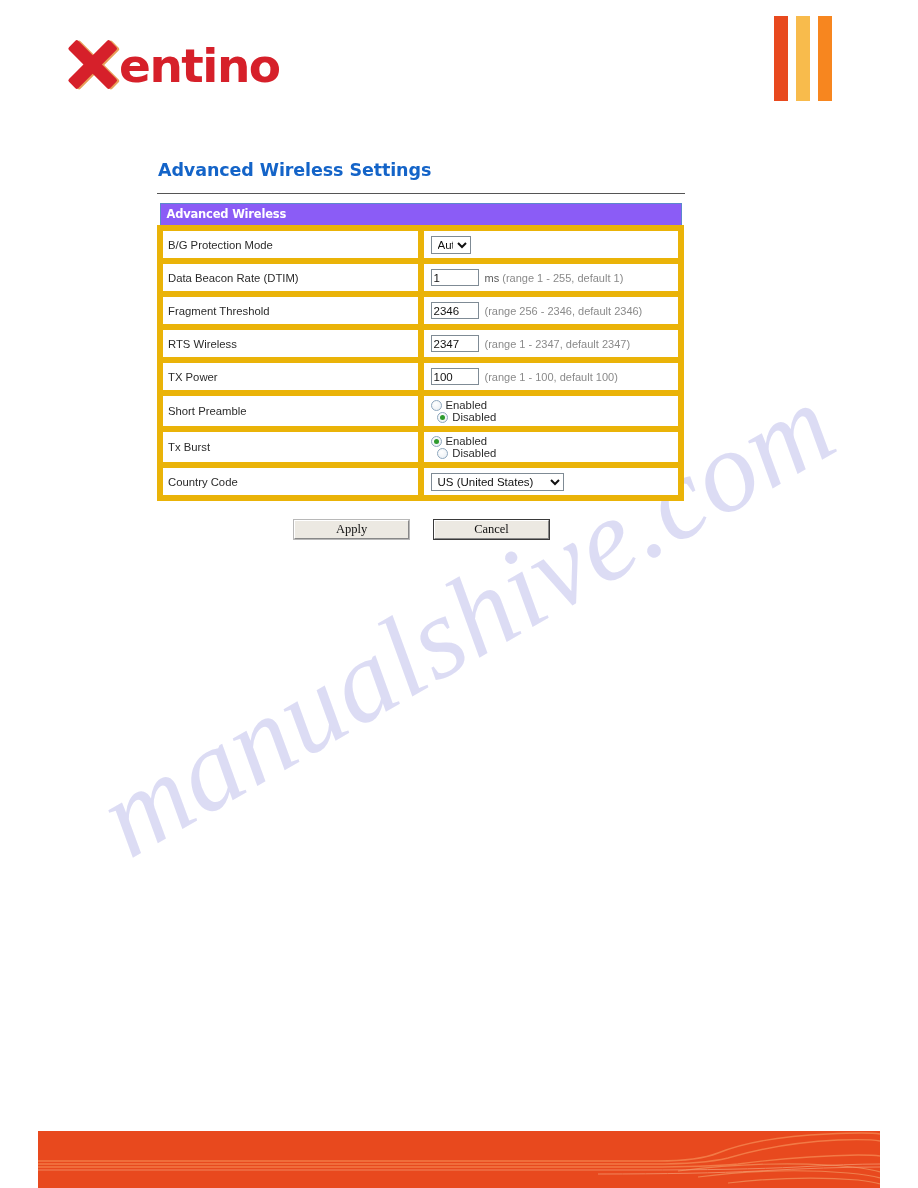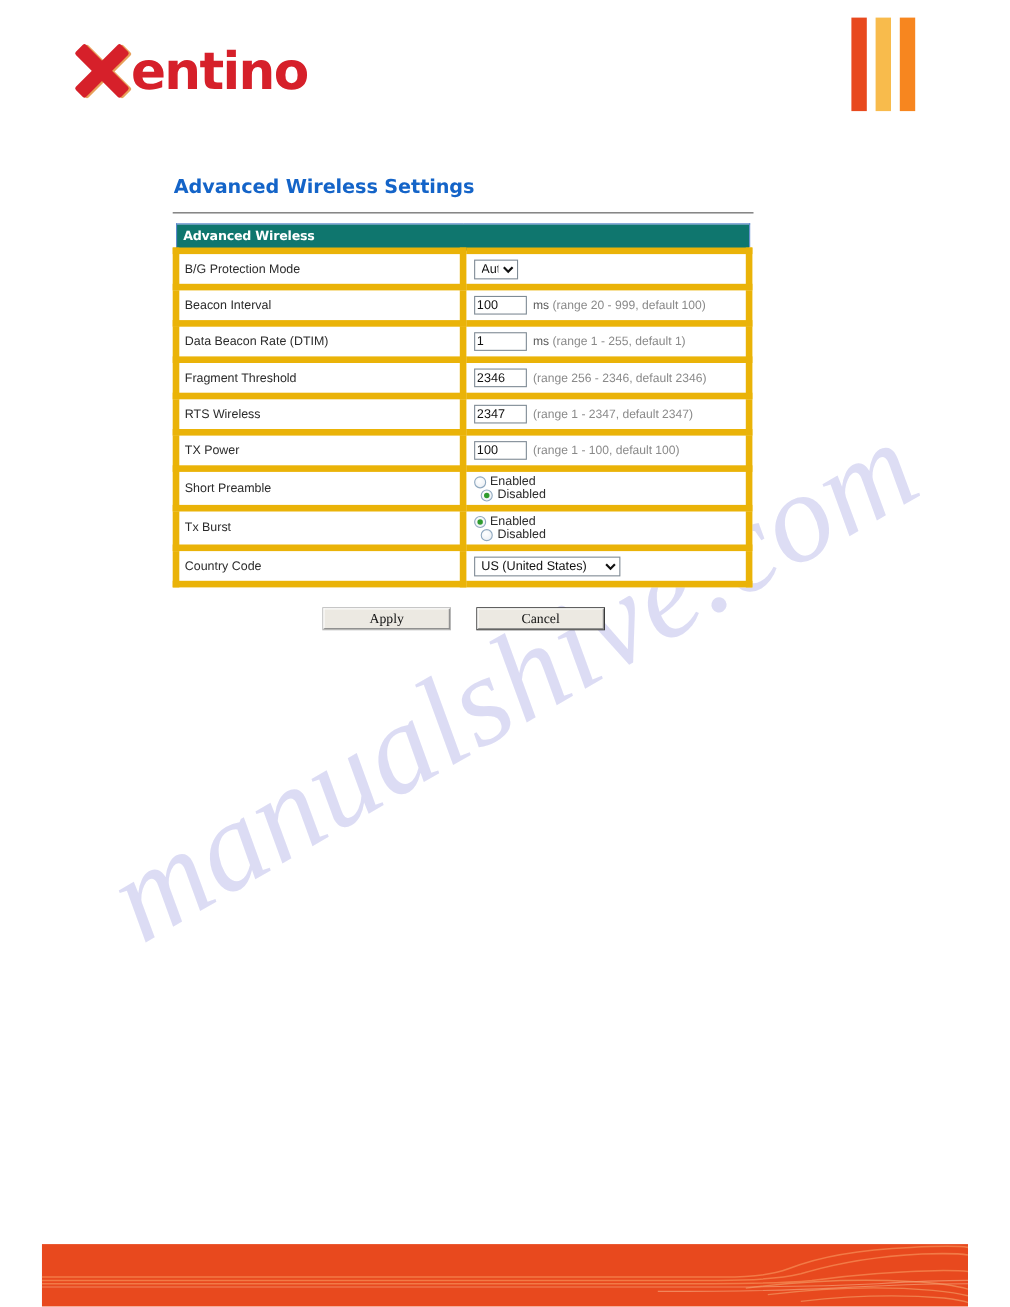--- a/index.html
+++ b/index.html
@@ -131,21 +131,21 @@
   }
 
   
   table.adv {
     border-collapse: collapse;
     width: 527px;
     table-layout: fixed;
     background: #fff;
   }
   table.adv th.section {
-    background: #0f766e;
+    background: #8b5cf6;
     color: #ffffff;
     font-family: "DejaVu Sans", sans-serif;
     font-size: 11.5px;
     font-weight: 700;
     text-align: left;
     padding: 3px 0 4px 6px;
     border: 1px solid #5b88cc;
     letter-spacing: -0.2px;
   }
   table.adv td {
@@ -291,24 +291,20 @@
   <table class="adv">
     <thead>
       <tr>
         <th class="section" colspan="2">Advanced Wireless</th>
       </tr>
     </thead>
     <tbody id="table-body">
         <tr>
           <td class="label">B/G Protection Mode</td>
           <td class="field"><select class="sel small"><option>Auto</option><option>On</option><option>Off</option></select></td>
-        </tr>
-        <tr>
-          <td class="label">Beacon Interval</td>
-          <td class="field"><input class="txt" type="text" value="100" style=""><span class="hint"><span class="unit">ms</span> <span>(range 20 - 999, default 100)</span></span></td>
         </tr>
         <tr>
           <td class="label">Data Beacon Rate (DTIM)</td>
           <td class="field"><input class="txt" type="text" value="1" style=""><span class="hint"><span class="unit">ms</span> <span>(range 1 - 255, default 1)</span></span></td>
         </tr>
         <tr>
           <td class="label">Fragment Threshold</td>
           <td class="field"><input class="txt" type="text" value="2346" style=""><span class="hint"><span>(range 256 - 2346, default 2346)</span></span></td>
         </tr>
         <tr>

